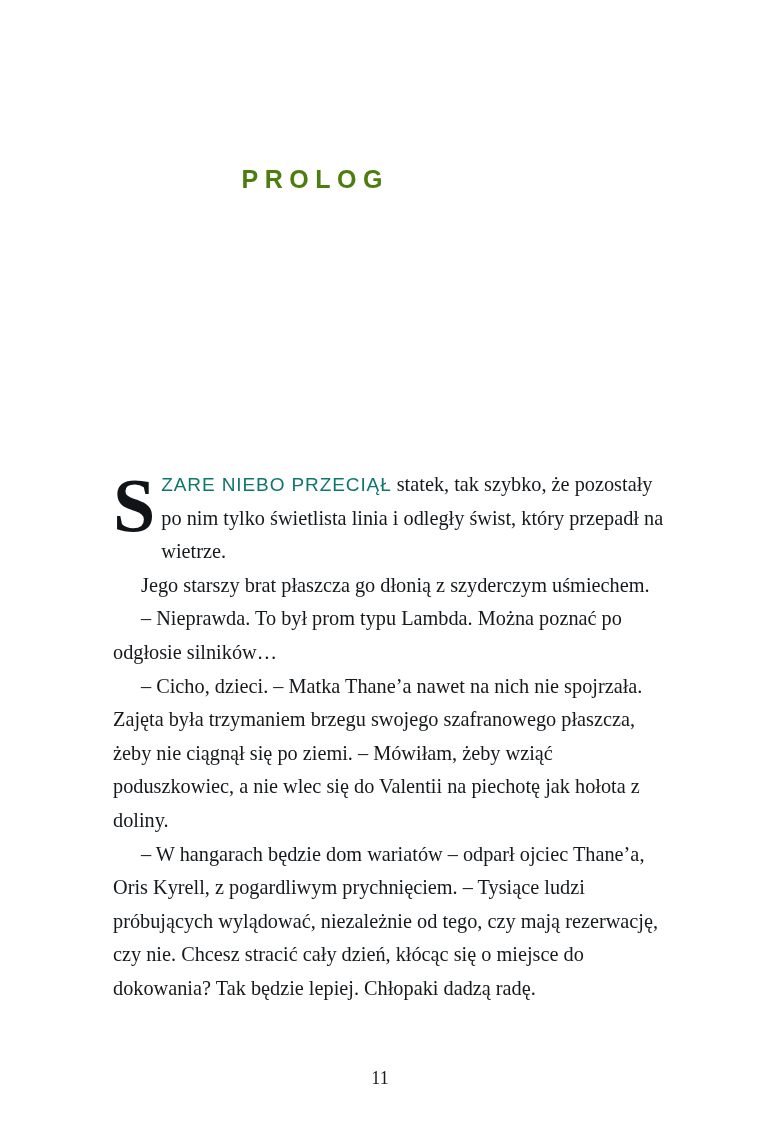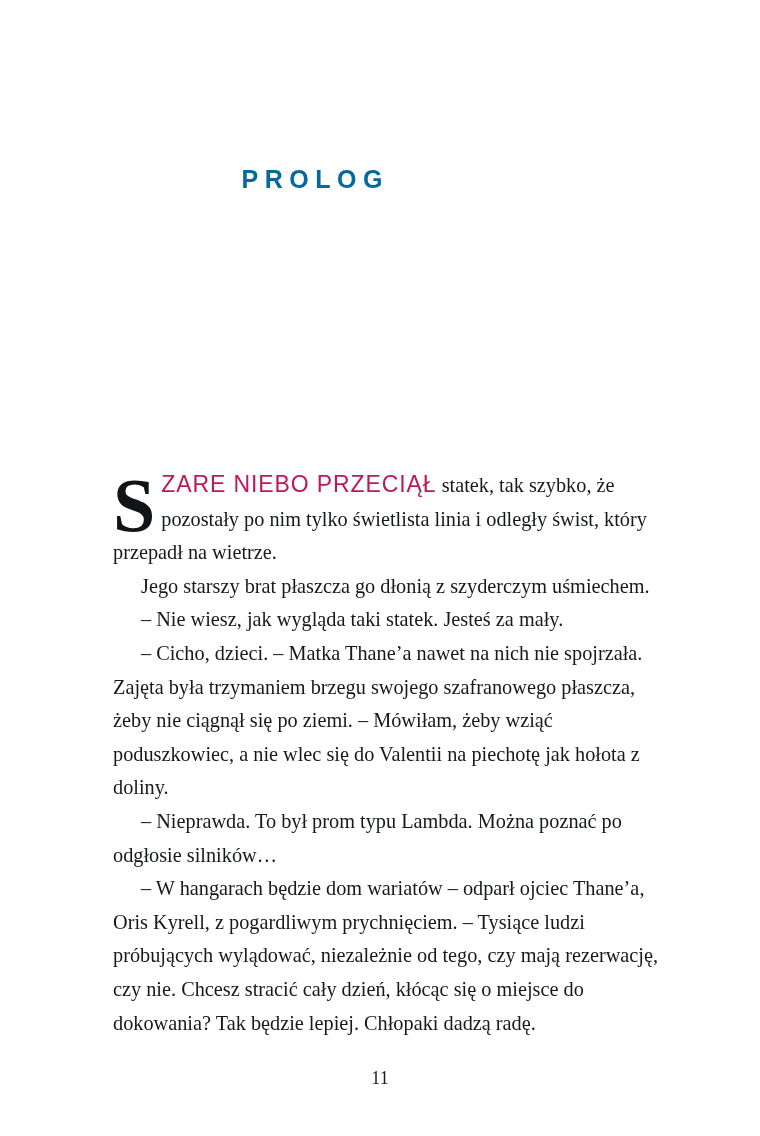--- a/index.html
+++ b/index.html
@@ -23,21 +23,21 @@
   .chapter-title {
     position: absolute;
     top: 148px;
     left: 0;
     width: 624px;
     text-align: center;
     font-family: "Liberation Sans", sans-serif;
     font-size: 25px;
     font-weight: 600;
     letter-spacing: 6.5px;
-    color: #0369a1;
+    color: #4d7c0f;
     text-indent: 6.5px;
   }
   .body-text {
     position: absolute;
     top: 468px;
     left: 113px;
     width: 560px;
     font-size: 20.3px;
     line-height: 33.6px;
     text-align: left;
@@ -58,24 +58,24 @@
     font-family: "Liberation Serif", serif;
     font-size: 76px;
     line-height: 62px;
     font-weight: 700;
     padding: 4px 6px 0 0;
     margin-top: 2px;
     color: #111416;
   }
   .smallcaps-lead {
     font-family: "Liberation Sans", sans-serif;
-    font-size: 23px;
+    font-size: 19px;
     letter-spacing: 0.9px;
     font-weight: 400;
-    color: #be185d;
+    color: #0f766e;
   }
   .folio {
     position: absolute;
     top: 1068px;
     left: 0;
     width: 760px;
     text-align: center;
     font-size: 18px;
     color: #1a1a1a;
   }
@@ -87,22 +87,21 @@
 
   <h1 class="chapter-title">PROLOG</h1>
 
   <div class="body-text">
 
     <p class="dropcap-para">
       <span class="dropcap">S</span><span class="smallcaps-lead">ZARE NIEBO PRZECIĄŁ</span><span> statek, tak szybko, że pozostały po nim tylko świetlista linia i odległy świst, który przepadł na wietrze.</span>
     </p>
 
     <p class="indent">Jego starszy brat płaszcza go dłonią z szyderczym uśmiechem.</p>
-    <p class="indent">– Nie wiesz, jak wygląda taki statek. Jesteś za mały.</p>
+    <p class="indent">– Nieprawda. To był prom typu Lambda. Można poznać po odgłosie silników…</p>
     <p class="indent">– Cicho, dzieci. – Matka Thane’a nawet na nich nie spojrzała. Zajęta była trzymaniem brzegu swojego szafranowego płaszcza, żeby nie ciągnął się po ziemi. – Mówiłam, żeby wziąć poduszkowiec, a nie wlec się do Valentii na piechotę jak hołota z doliny.</p>
-    <p class="indent">– Nieprawda. To był prom typu Lambda. Można poznać po odgłosie silników…</p>
     <p class="indent">– W hangarach będzie dom wariatów – odparł ojciec Thane’a, Oris Kyrell, z pogardliwym prychnięciem. – Tysiące ludzi próbujących wylądować, niezależnie od tego, czy mają rezerwację, czy nie. Chcesz stracić cały dzień, kłócąc się o miejsce do dokowania? Tak będzie lepiej. Chłopaki dadzą radę.</p>
 
   </div>
 
   <div class="folio">11</div>
 
 </div>
 
 </body></html>

